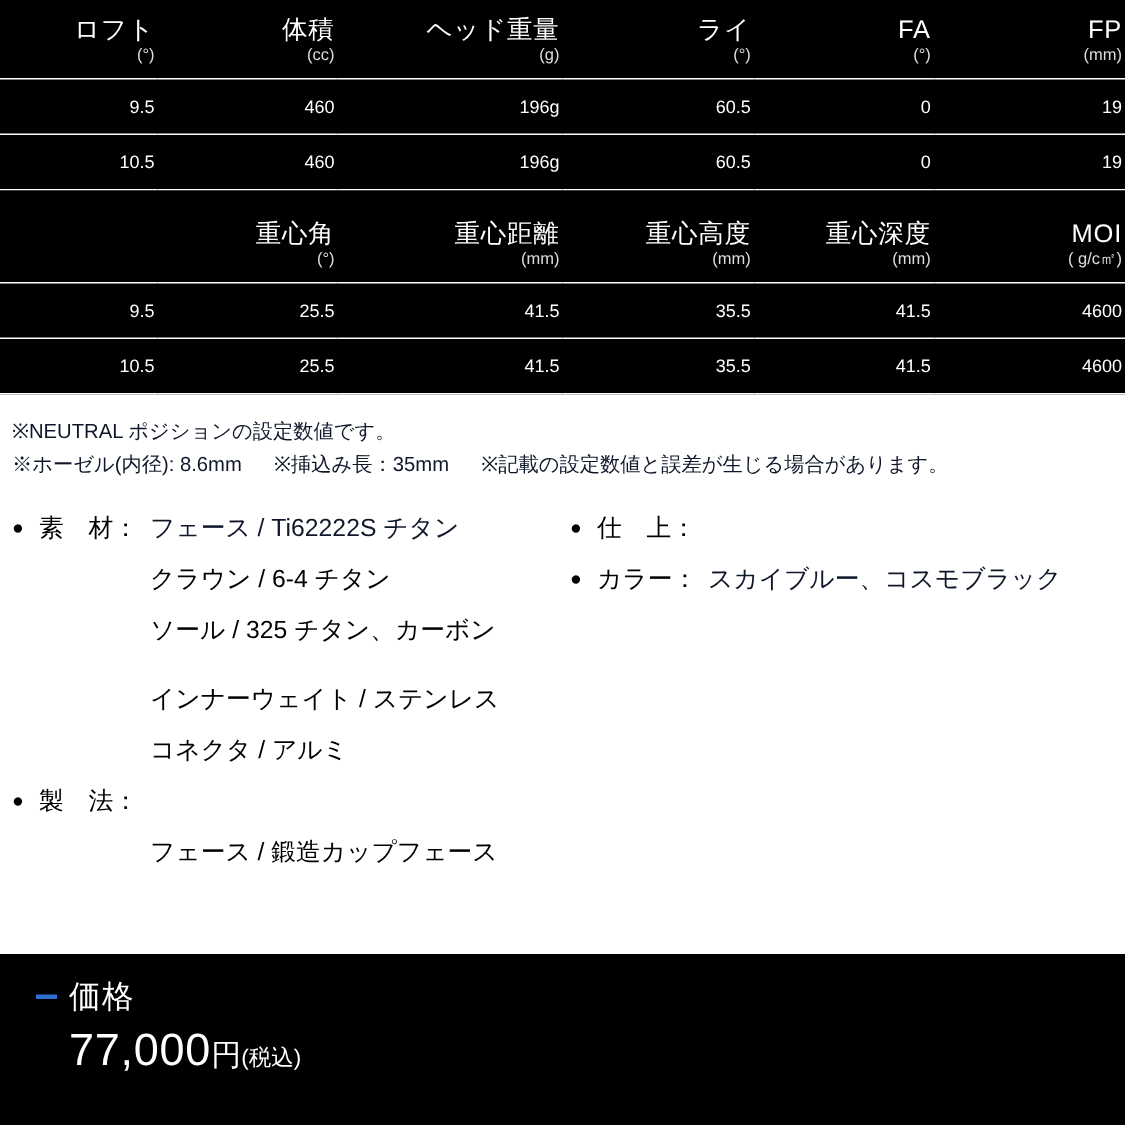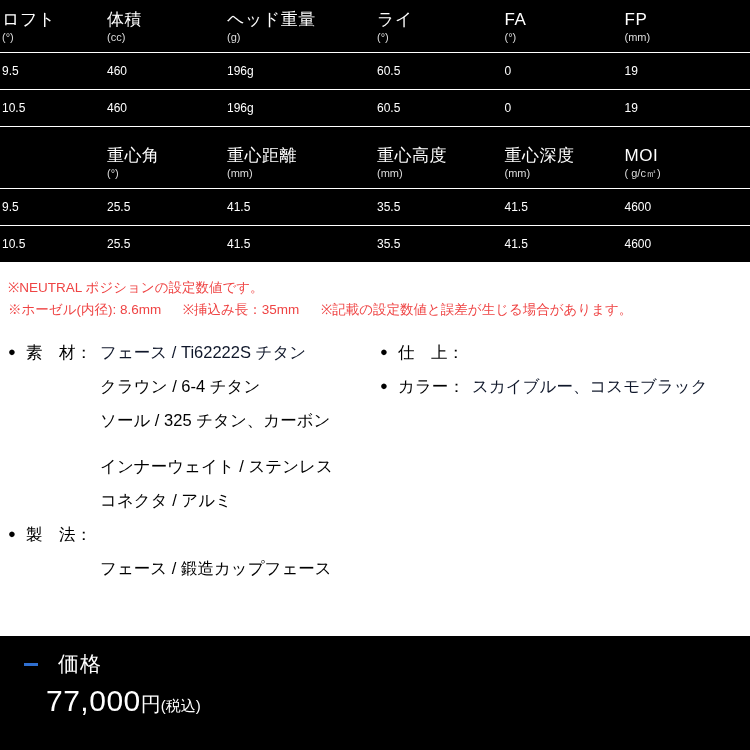--- a/index.html
+++ b/index.html
@@ -21,21 +21,21 @@
     background: #000000;
     color: #ffffff;
     width: 750px;
   }
   table.spec {
     width: 100%;
     border-collapse: collapse;
     table-layout: fixed;
   }
   table.spec th, table.spec td {
-    text-align: left;
+    text-align: right;
     vertical-align: middle;
     color: #ffffff;
     font-weight: normal;
   }
   .hdr-main {
     font-size: 17px;
     line-height: 20px;
     letter-spacing: 0.5px;
   }
   .hdr-unit {
@@ -58,21 +58,21 @@
   .gap-row { height: 9px; background: #000; }
 
   
   .notes {
     padding: 14px 8px 4px 8px;
     color: #111111;
   }
   .notes .line {
     font-size: 13.5px;
     line-height: 22px;
-    color: #ef4444;
+    color: #0f172a;
   }
   .notes .line .sp { display: inline-block; width: 14px; }
 
   
   .materials {
     display: flex;
     padding: 10px 8px 0 8px;
     gap: 0px;
   }
   .mat-col { }
@@ -120,21 +120,21 @@
     left: 0; bottom: 0;
     width: 750px;
     height: 114px;
     background: #000000;
     color: #ffffff;
     padding: 14px 0 0 24px;
   }
   .price-head {
     display: flex;
     align-items: center;
-    gap: 20px;
+    gap: 8px;
   }
   .price-dash {
     display: inline-block;
     width: 14px;
     height: 3px;
     background: #2f6fd0;
   }
   .price-label {
     font-size: 21px;
     letter-spacing: 1px;

